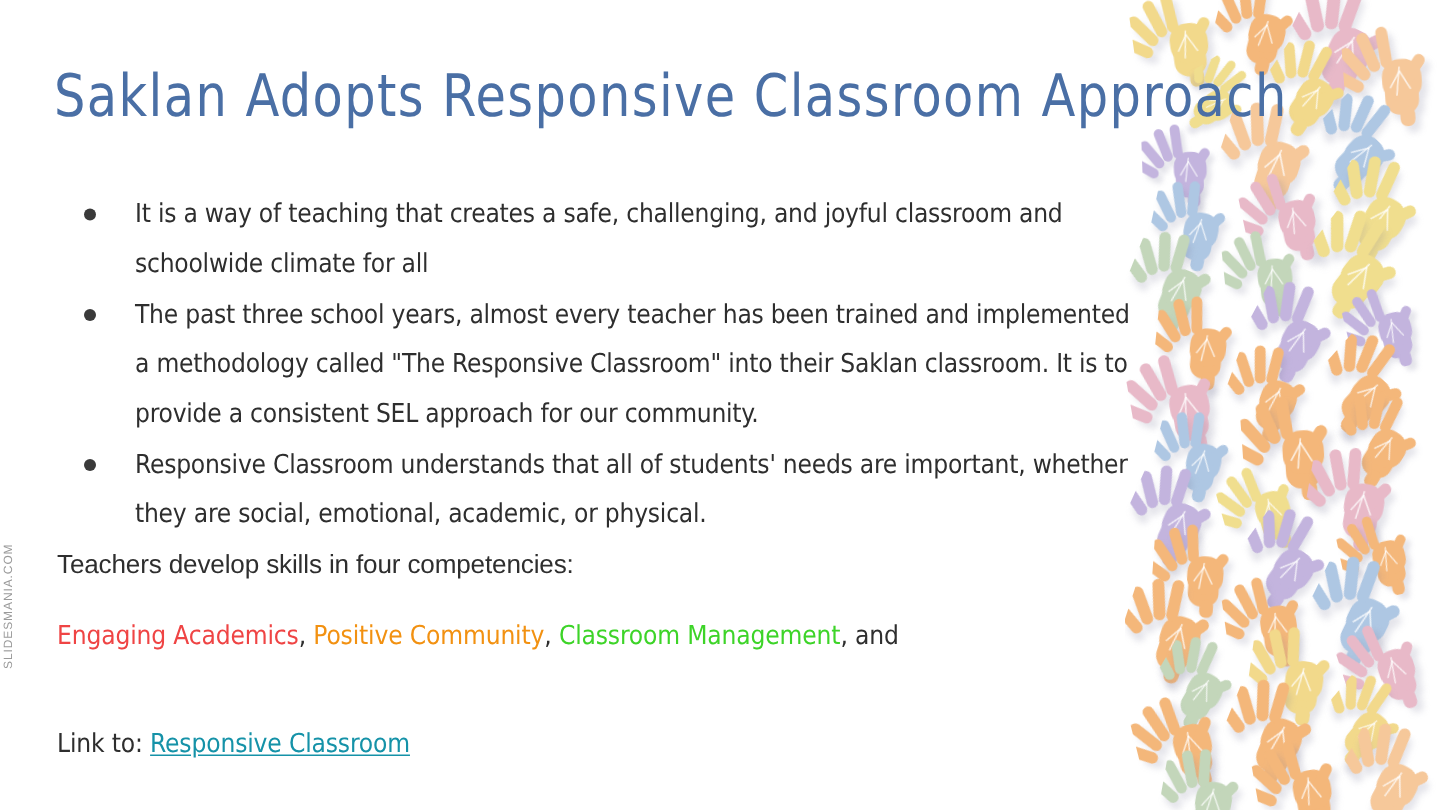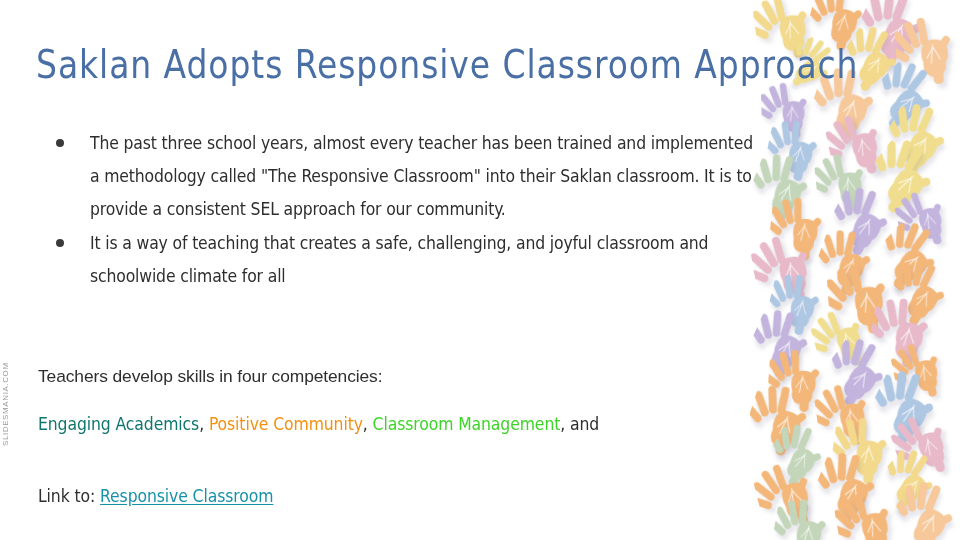--- a/index.html
+++ b/index.html
@@ -1020,29 +1020,33 @@
 
   <div class="watermark">SLIDESMANIA.COM</div>
 
   <div class="content">
 
     <div class="title" style="color: rgb(74, 111, 165);">Saklan Adopts Responsive Classroom Approach</div>
 
     <ul class="bullets">
       <li>
         <span class="dot"></span>
+        <span class="txt">It is a way of teaching that creates a safe, challenging, and joyful classroom and schoolwide climate for all</span>
+      </li>
+      <li>
+        <span class="dot"></span>
         <span class="txt">The past three school years, almost every teacher has been trained and implemented a methodology called "The Responsive Classroom" into their Saklan classroom. It is to provide a consistent SEL approach for our community.</span>
       </li>
       <li>
         <span class="dot"></span>
-        <span class="txt">It is a way of teaching that creates a safe, challenging, and joyful classroom and schoolwide climate for all</span>
+        <span class="txt">Responsive Classroom understands that all of students' needs are important, whether they are social, emotional, academic, or physical.</span>
       </li>
     </ul>
 
     <div class="lead">Teachers develop skills in four competencies:</div>
 
-    <div class="competencies"><span style="color: #0f766e;">Engaging Academics</span><span>, </span><span style="color: rgb(242, 145, 17);">Positive Community</span><span>, </span><span style="color: rgb(61, 212, 40);">Classroom Management</span><span>, and</span><br></div>
+    <div class="competencies"><span style="color: #ef4444;">Engaging Academics</span><span>, </span><span style="color: rgb(242, 145, 17);">Positive Community</span><span>, </span><span style="color: rgb(61, 212, 40);">Classroom Management</span><span>, and</span><br></div>
 
     <div class="linkline"><span>Link to:</span>
       <a href="#" style="color: rgb(21, 146, 168);">Responsive Classroom</a></div>
 
   </div>
 </div>
 
 </body></html>

